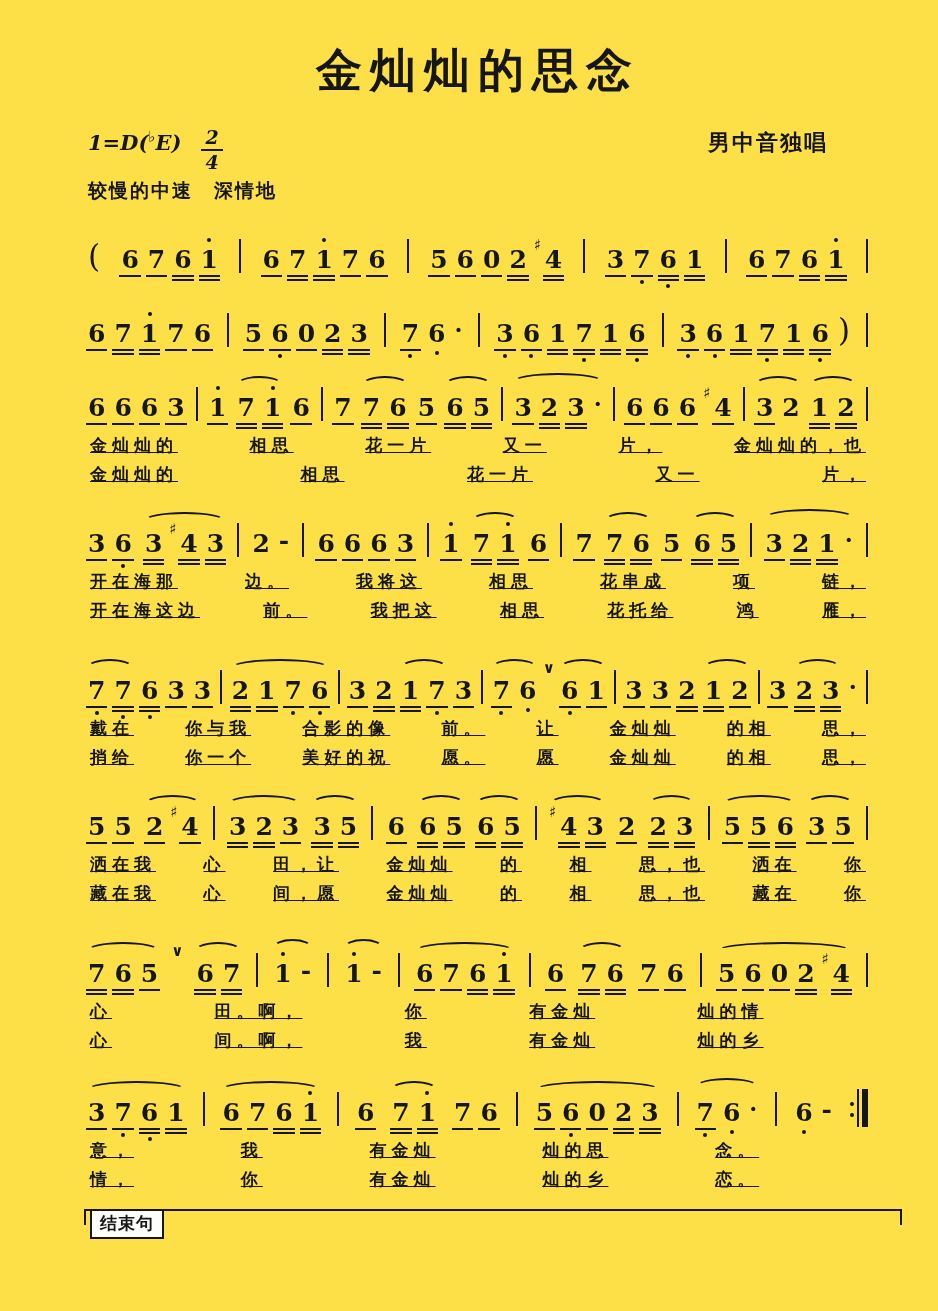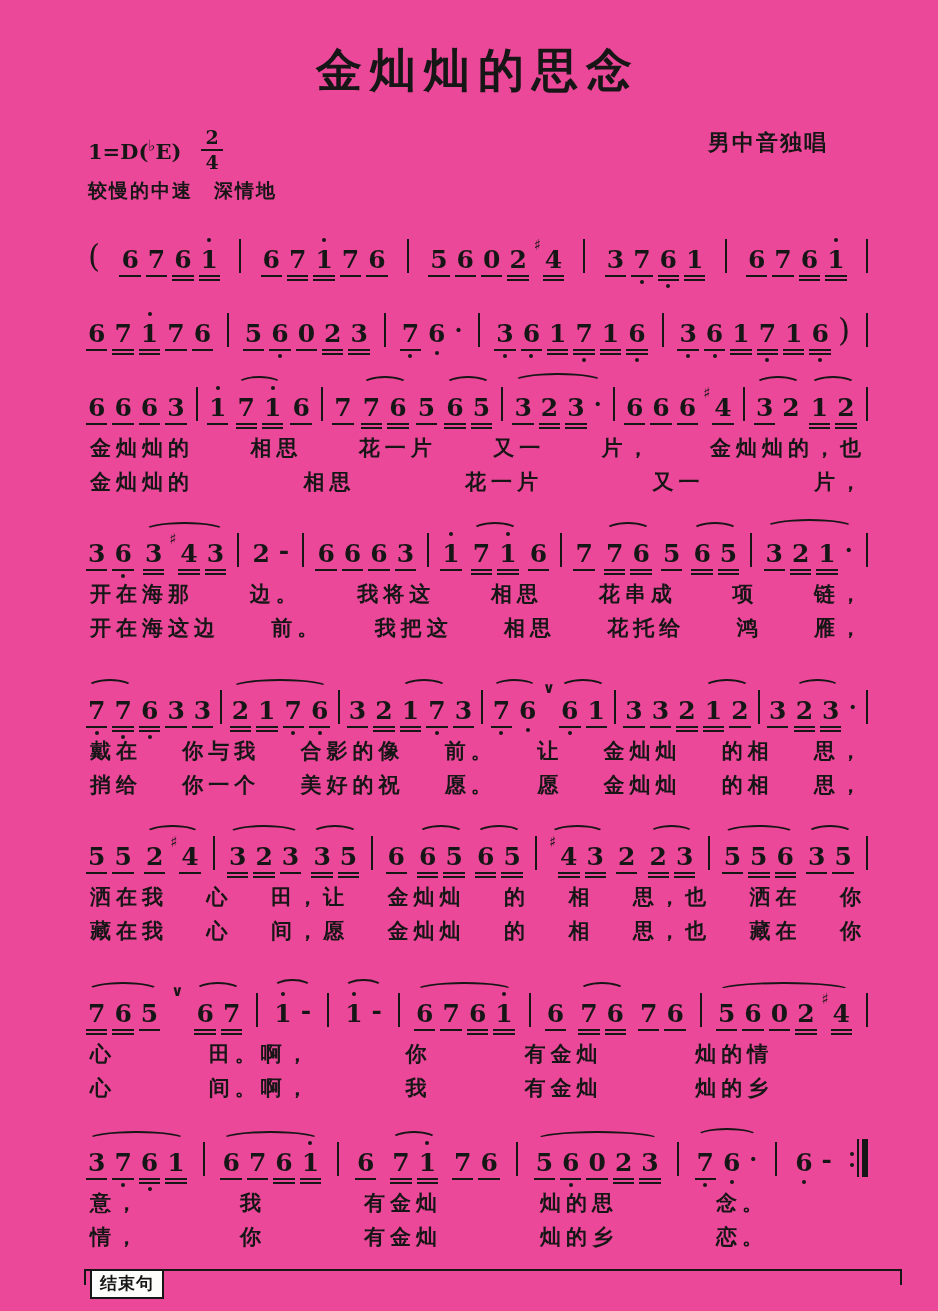--- a/index.html
+++ b/index.html
@@ -1,29 +1,29 @@
 <!DOCTYPE html>
 <html><head>
 <meta charset="utf-8">
 <style>
   html,body{margin:0;padding:0;background:#e8e8e8;}
   .page{
-    width:938px;height:1311px;background:#ec4899;color:#161616;
+    width:938px;height:1311px;background:#fde047;color:#161616;
     position:relative;overflow:hidden;margin:0 auto;
     font-family:"Liberation Sans","DejaVu Sans",sans-serif;
   }
   .inner{padding:0 70px 0 88px;}
   
   .title{
     text-align:center;font-family:"DejaVu Serif","Liberation Serif",serif;
     font-weight:bold;font-size:46px;letter-spacing:8px;padding-top:40px;
   }
   .meta{display:flex;align-items:flex-start;margin-top:26px;}
-  .key-area{display:flex;align-items:center;gap:20px;font-weight:bold;
-    font-family:"DejaVu Serif","Liberation Serif",serif;font-size:21px;white-space:nowrap;}
+  .key-area{display:flex;gap:20px;font-weight:bold;
+    font-family:"DejaVu Serif","Liberation Serif",serif;font-size:21px;white-space:nowrap;font-style:italic;}
   .flat{font-size:15px;vertical-align:super;font-weight:bold;}
   .timesig{display:inline-flex;flex-direction:column;align-items:center;line-height:1;
     font-size:19px;font-weight:bold;}
   .ts-top{border-bottom:2px solid #161616;padding:0 4px 2px;}
   .ts-bot{padding-top:2px;}
   .voice{flex:1;text-align:right;font-size:22px;font-weight:bold;letter-spacing:2px;padding-right:40px;}
   .credits{font-size:20px;font-weight:bold;line-height:1.55;white-space:nowrap;}
   .tempo{font-size:19px;font-weight:bold;margin-top:6px;letter-spacing:2px;}
   
   #systems{margin-top:8px;}
@@ -61,21 +61,21 @@
   .breath{font-size:15px;font-weight:700;margin:0 -3px 26px;}
   .bar{width:2px;height:34px;background:#161616;margin-bottom:-1px;}
   .final-bar,.repeat-bar{display:flex;align-items:flex-end;gap:3px;margin-bottom:-2px;}
   .thin{width:2px;height:38px;background:#161616;display:block;}
   .thick{width:6px;height:38px;background:#161616;display:block;}
   .rdots{display:flex;flex-direction:column;gap:7px;margin-bottom:10px;}
   .rdot{width:4px;height:4px;border-radius:50%;background:#161616;display:block;}
   
   .lyric-row{
     display:flex;justify-content:space-between;align-items:center;
-    font-size:21px;font-weight:600;letter-spacing:5px;margin:2px 2px 6px;
+    font-size:17px;font-weight:600;letter-spacing:5px;margin:2px 2px 6px;text-decoration:underline;
   }
   .lyric-seg{white-space:nowrap;}
   
   .ending{position:relative;border-top:2px solid #161616;height:50px;
     margin:18px -34px 0 -4px;}
   .ending::before,.ending::after{content:"";position:absolute;top:-2px;width:2px;height:16px;background:#161616;}
   .ending::before{left:0;}
   .ending::after{right:0;}
   .end-label{position:absolute;top:-2px;left:6px;border:2px solid #161616;background:#fdfdfc;
     padding:1px 8px 2px;font-size:17px;font-weight:bold;letter-spacing:1px;}

